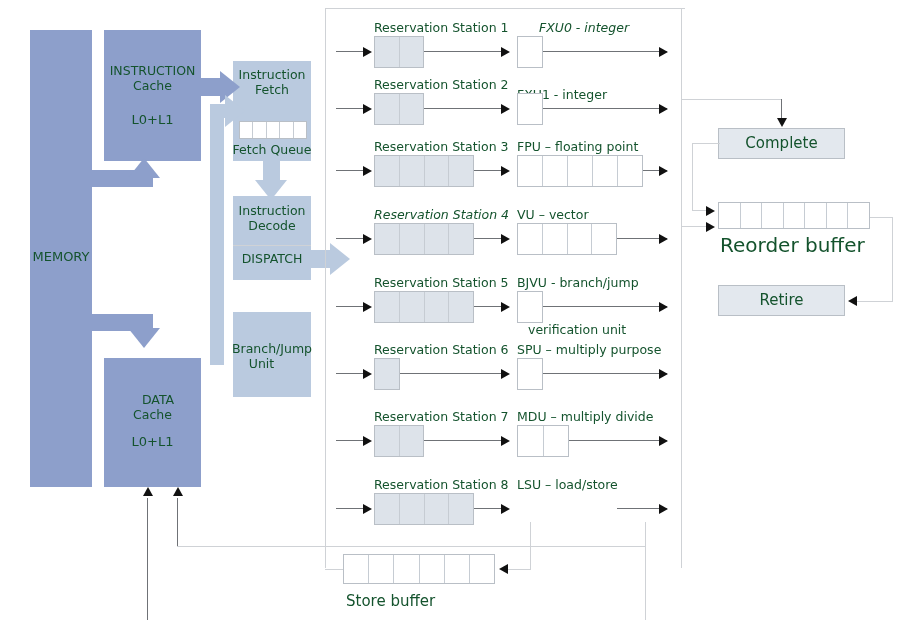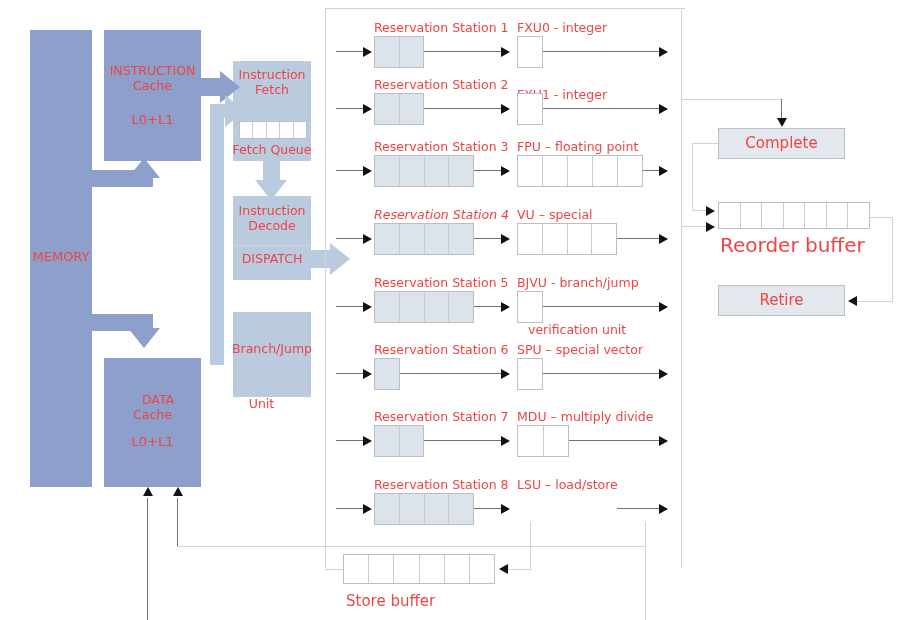--- a/index.html
+++ b/index.html
@@ -3,21 +3,21 @@
 <meta charset="utf-8">
 <style>
   html,body{margin:0;padding:0;background:#fff;}
   #stage{position:relative;width:900px;height:620px;overflow:hidden;
          font-family:"DejaVu Sans","Liberation Sans",sans-serif;background:#fff;}
 
   
   .blk{position:absolute;box-sizing:border-box;}
   .blue-dark{background:#8d9fcb;}
   .blue-light{background:#bacadf;}
-  .lbl{position:absolute;color:#ef4444;white-space:nowrap;line-height:1.15;}
+  .lbl{position:absolute;color:#14532d;white-space:nowrap;line-height:1.15;}
   .ctr{text-align:center;}
 
   
   .strip{position:absolute;display:flex;box-sizing:border-box;
          border:1px solid #b9bfc6;}
   .strip > i{display:block;flex:1 1 0;border-right:1px solid #c6ccd3;
              font-style:normal;font-size:12px;color:#111;
              display:flex;align-items:center;justify-content:center;}
   .strip > i:last-child{border-right:none;}
   .rs-strip{background:#dde3ea;}
@@ -108,37 +108,37 @@
   <div class="hl-faint" style="left:233px;top:245px;width:78px;"></div>
   <div class="lbl t12 ctr" style="left:233px;top:204px;width:78px;">Instruction</div>
   <div class="lbl t12 ctr" style="left:233px;top:219px;width:78px;">Decode</div>
   <div class="lbl t12 ctr" style="left:233px;top:252px;width:78px;">DISPATCH</div>
 
   <div class="fat-shaft lt" style="left:311px;top:250px;width:20px;height:18px;"></div>
   <div class="fat-head-r lt" style="left:330px;top:243px;"></div>
 
   <div class="blk blue-light" style="left:233px;top:312px;width:78px;height:85px;"></div>
   <div class="lbl t12 ctr" style="left:230px;top:342px;width:84px;">Branch/Jump</div>
-  <div class="lbl t12 ctr" style="left:233px;top:357px;width:57px;margin-top:40px;">Unit</div>
+  <div class="lbl t12 ctr" style="left:233px;top:357px;width:57px;">Unit</div>
 
   <div class="vl-faint" style="left:325px;top:8px;width:1px;height:560px;"></div>
   <div class="hl-faint" style="left:325px;top:8px;width:360px;height:1px;"></div>
 
   <div class="vl-faint" style="left:681px;top:8px;width:1px;height:560px;"></div>
 
   <div class="lbl t12" style="left:374px;top:21px;">Reservation Station 1</div>
   <div class="strip rs-strip" style="left:374px;top:36px;width:50px;height:32px;">
     <i></i>
       <i></i>
   </div>
   <div class="hl" style="left:336px;top:51px;width:28px;"></div>
   <div class="ahr" style="left:363px;top:47px;"></div>
   <div class="hl" style="left:424px;top:51px;width:78px;"></div>
   <div class="ahr" style="left:501px;top:47px;"></div>
-  <div class="lbl t12" style="left:517px;top:21px;">FXU0 - integer</div>
+  <div class="lbl t12" style="left:539px;top:21px;font-style:italic;">FXU0 - integer</div>
   <div class="strip fu-strip" style="left:517px;top:36px;width:26px;height:32px;">
       <i></i>
     </div>
   <div class="hl" style="left:543px;top:51px;width:124px;"></div>
   <div class="ahr" style="left:659px;top:47px;"></div>
 
   <div class="lbl t12" style="left:374px;top:78px;">Reservation Station 2</div>
   <div class="strip rs-strip" style="left:374px;top:93px;width:50px;height:32px;">
     <i></i>
       <i></i>
@@ -180,21 +180,21 @@
   <div class="strip rs-strip" style="left:374px;top:223px;width:100px;height:32px;">
     <i></i>
       <i></i>
     <i></i>
       <i></i>
   </div>
   <div class="hl" style="left:336px;top:238px;width:28px;"></div>
   <div class="ahr" style="left:363px;top:234px;"></div>
   <div class="hl" style="left:474px;top:238px;width:28px;"></div>
   <div class="ahr" style="left:501px;top:234px;"></div>
-  <div class="lbl t12" style="left:517px;top:208px;">VU – special</div>
+  <div class="lbl t12" style="left:517px;top:208px;">VU – vector</div>
   <div class="strip fu-strip" style="left:517px;top:223px;width:100px;height:32px;">
     <i></i>
       <i></i>
     <i></i>
       <i></i>
   </div>
   <div class="hl" style="left:617px;top:238px;width:50px;"></div>
   <div class="ahr" style="left:659px;top:234px;"></div>
 
   <div class="lbl t12" style="left:374px;top:276px;">Reservation Station 5</div>
@@ -217,21 +217,21 @@
   <div class="ahr" style="left:659px;top:302px;"></div>
 
   <div class="lbl t12" style="left:374px;top:343px;">Reservation Station 6</div>
   <div class="strip rs-strip" style="left:374px;top:358px;width:26px;height:32px;">
       <i></i>
     </div>
   <div class="hl" style="left:336px;top:373px;width:28px;"></div>
   <div class="ahr" style="left:363px;top:369px;"></div>
   <div class="hl" style="left:400px;top:373px;width:102px;"></div>
   <div class="ahr" style="left:501px;top:369px;"></div>
-  <div class="lbl t12" style="left:517px;top:343px;">SPU – special vector</div>
+  <div class="lbl t12" style="left:517px;top:343px;">SPU – multiply purpose</div>
   <div class="strip fu-strip" style="left:517px;top:358px;width:26px;height:32px;">
       <i></i>
     </div>
   <div class="hl" style="left:543px;top:373px;width:124px;"></div>
   <div class="ahr" style="left:659px;top:369px;"></div>
 
   <div class="lbl t12" style="left:374px;top:410px;">Reservation Station 7</div>
   <div class="strip rs-strip" style="left:374px;top:425px;width:50px;height:32px;">
     <i></i>
       <i></i>

